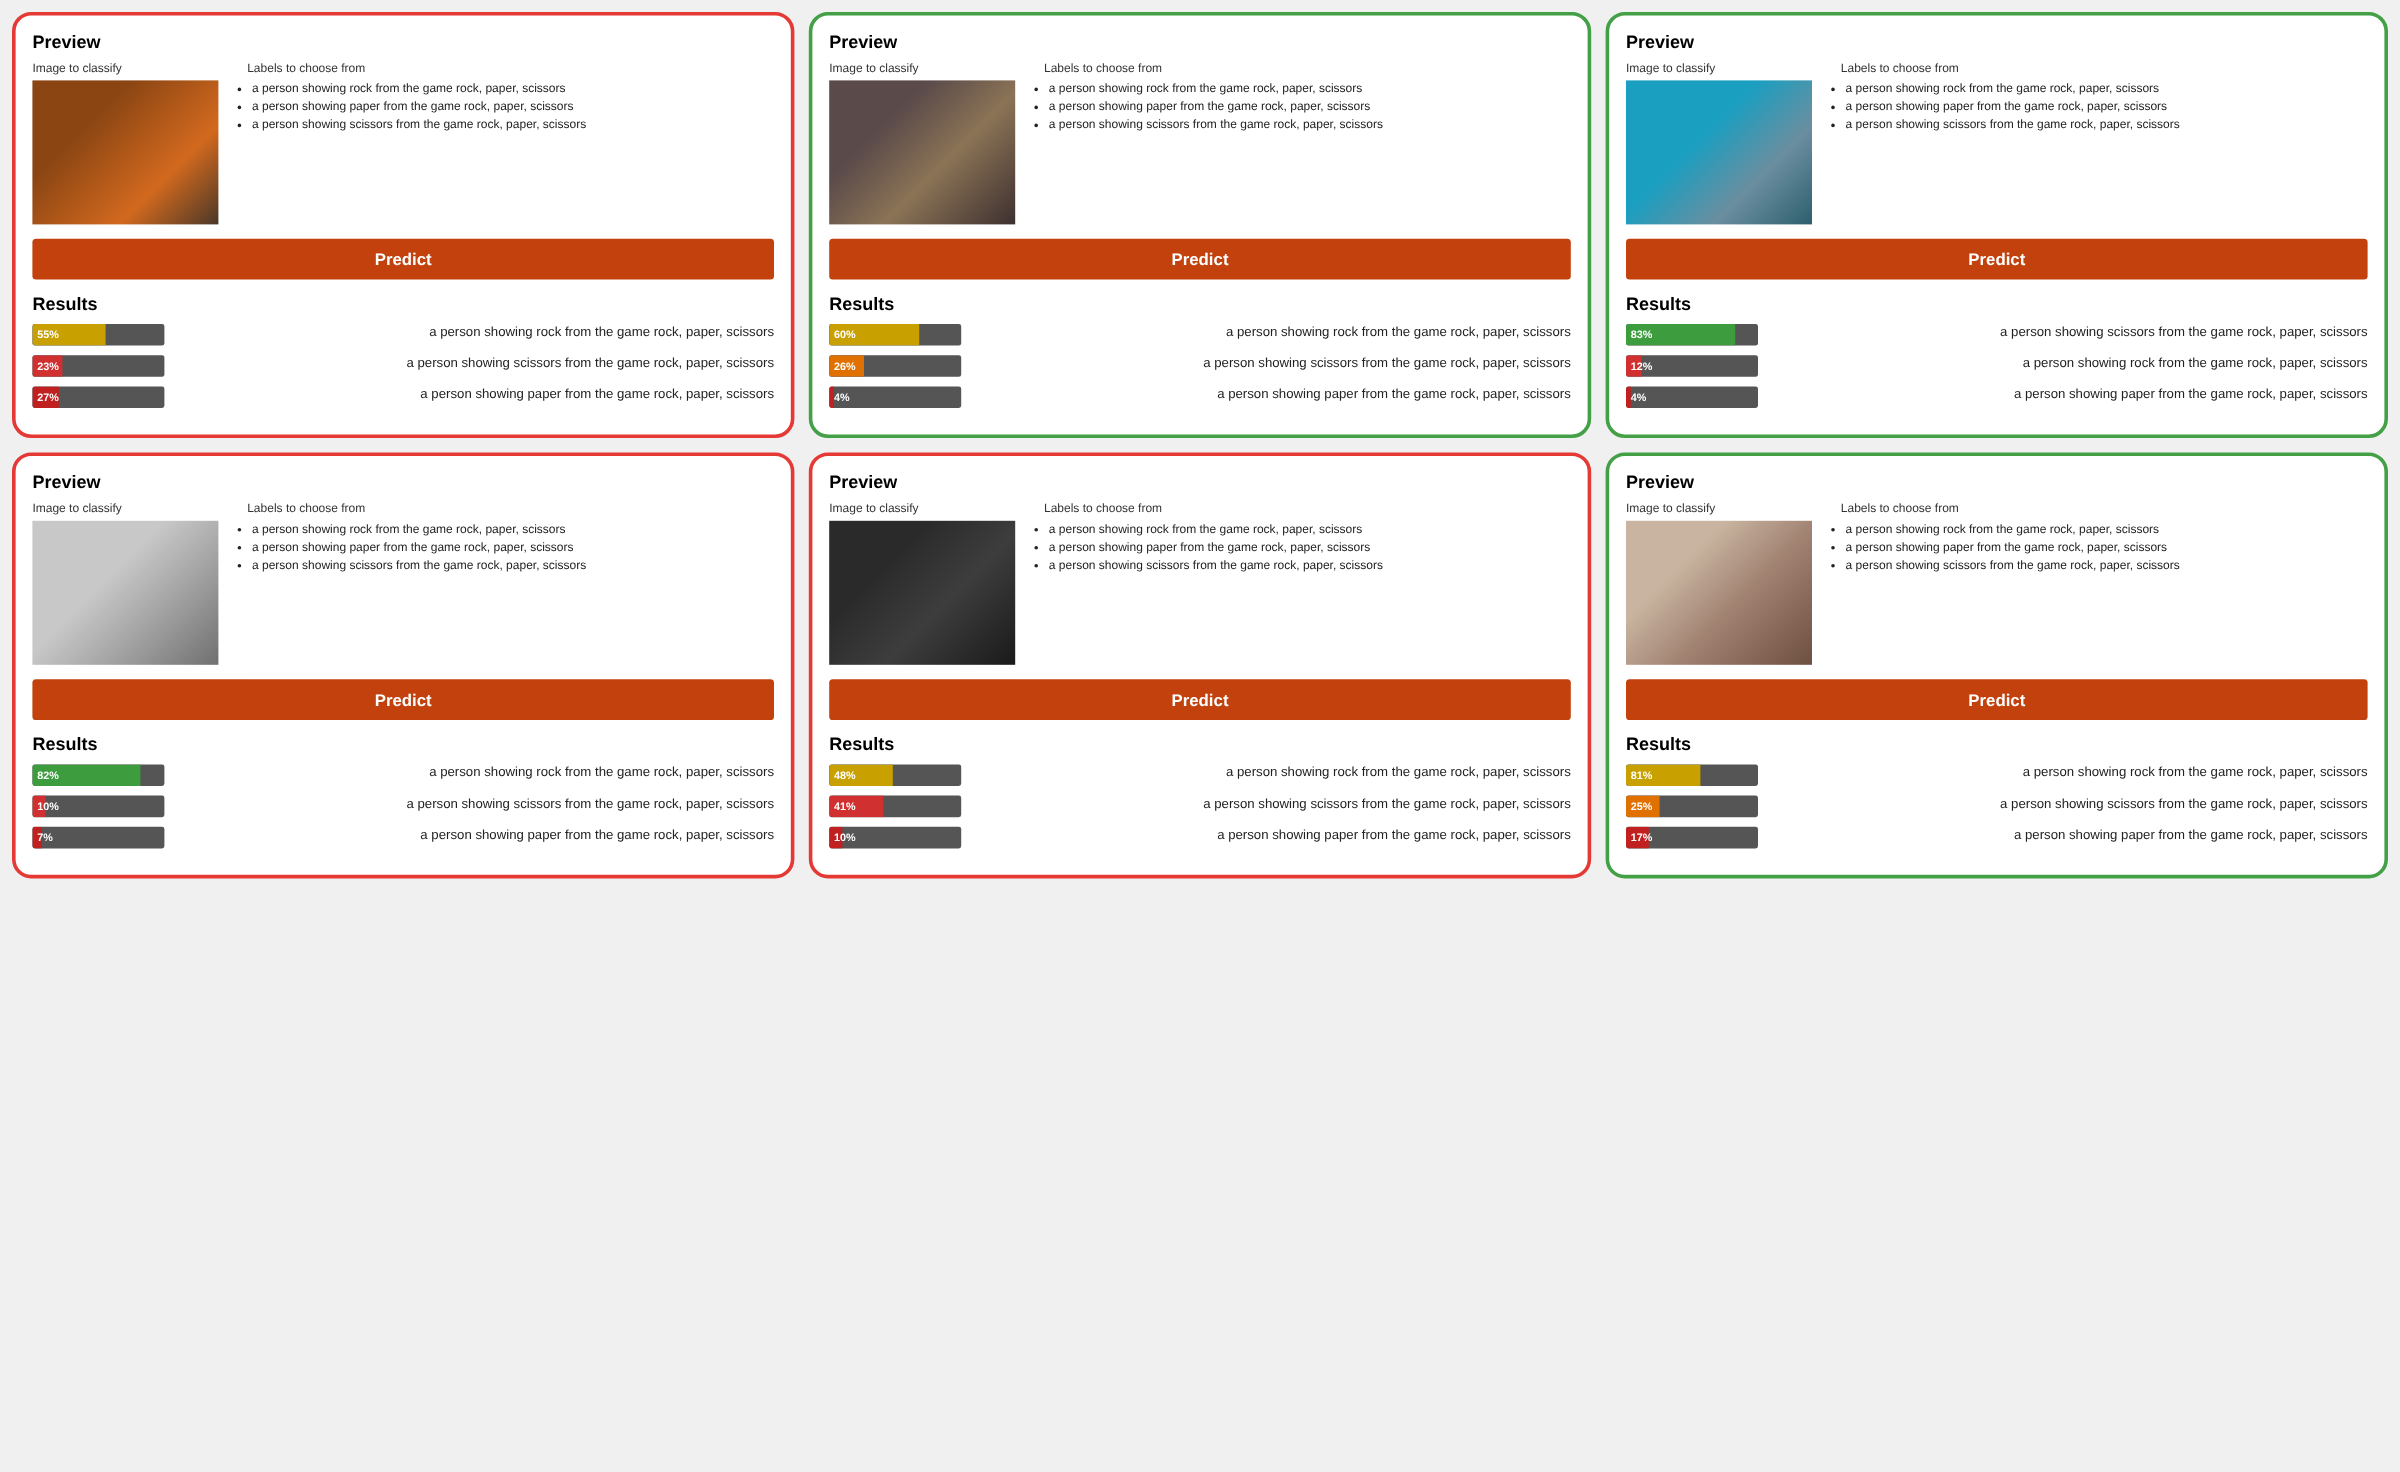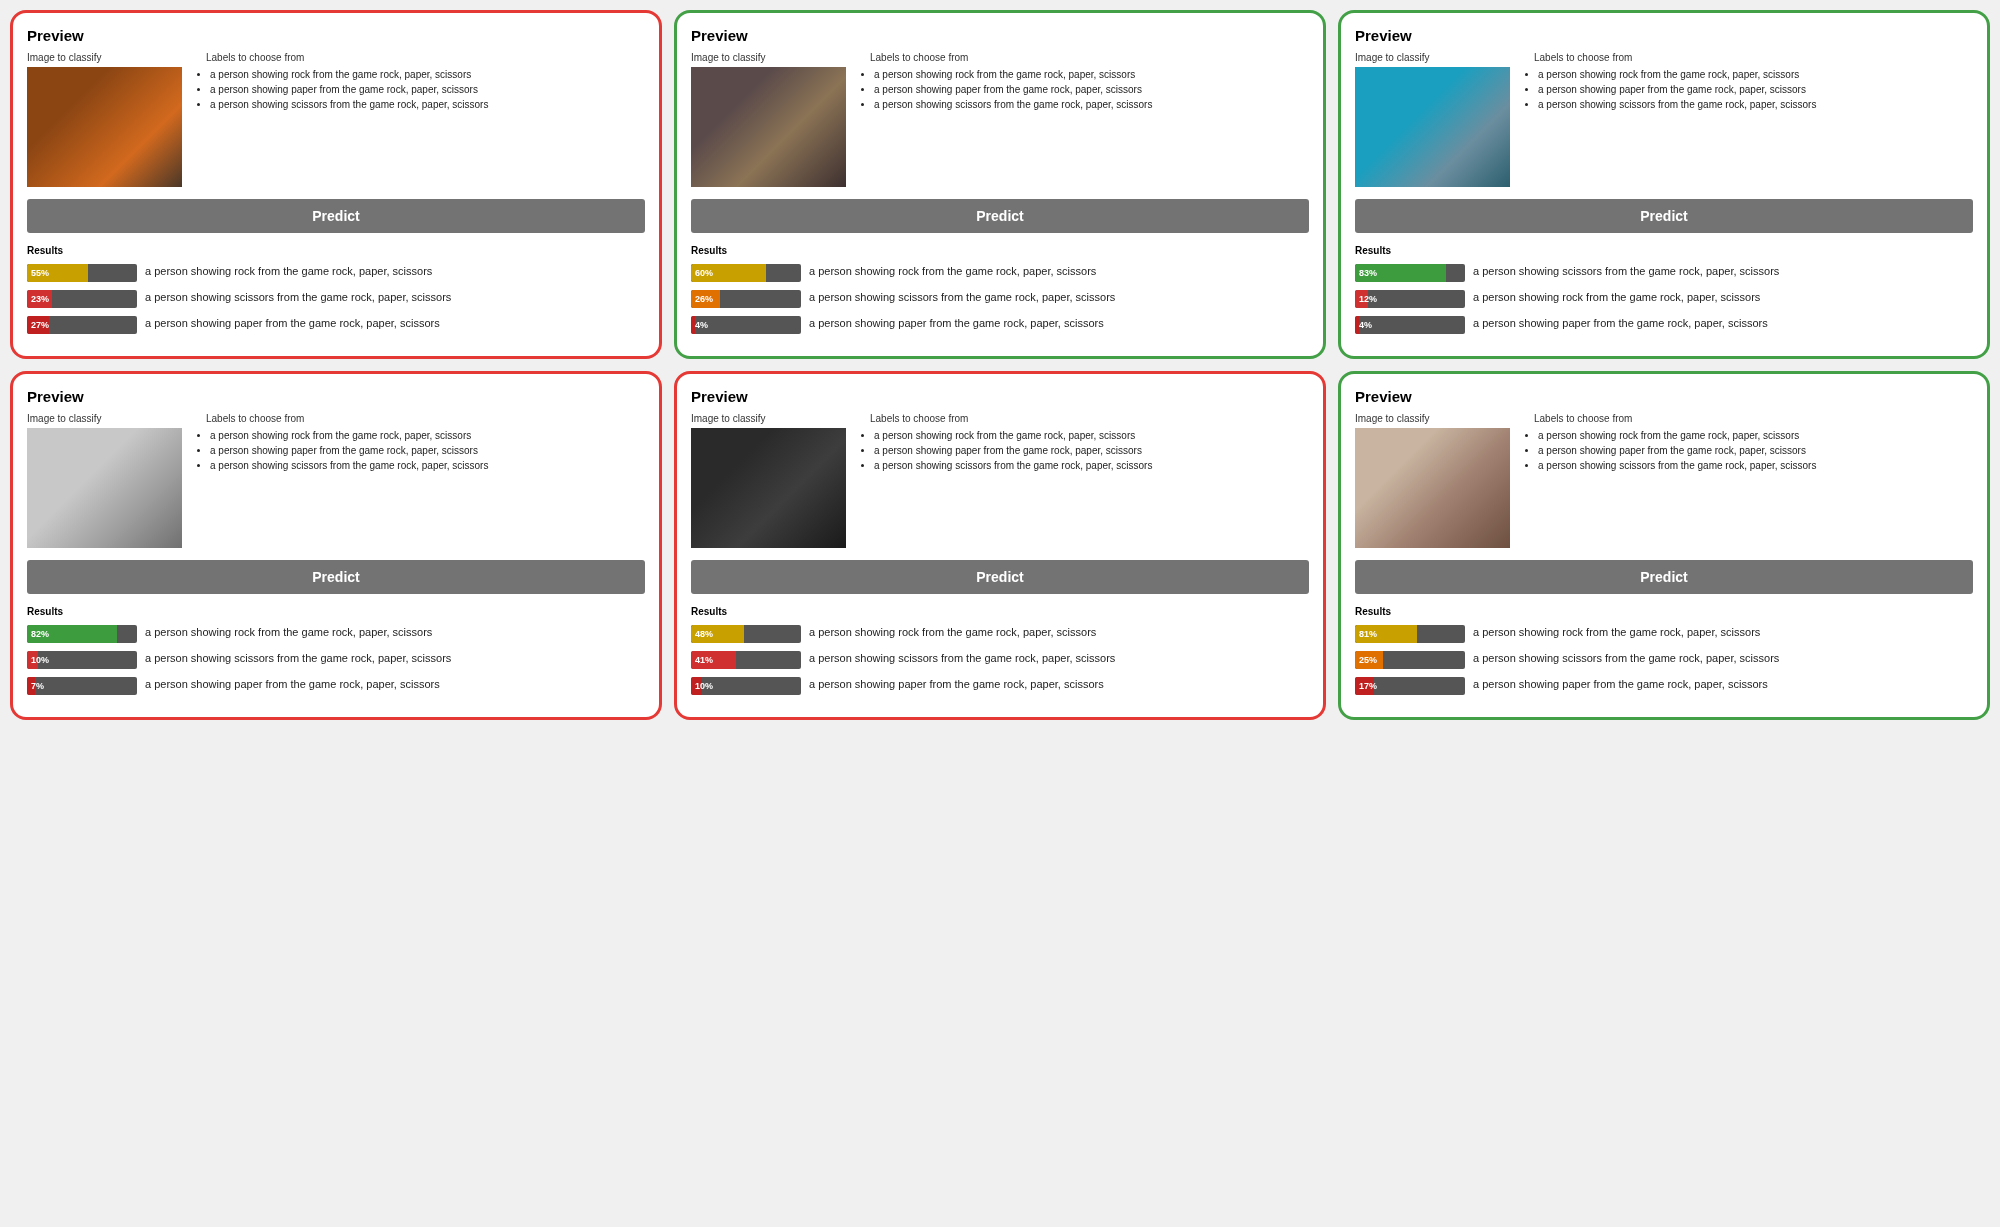--- a/index.html
+++ b/index.html
@@ -53,41 +53,42 @@
     .label-list {
       list-style: disc;
       padding-left: 16px;
       font-size: 10px;
       line-height: 1.5;
       color: #222;
     }
     .predict-btn {
       display: block;
       width: 100%;
-      background: #737373;
+      background: #c2410c;
       color: white;
       border: none;
       padding: 9px;
       border-radius: 3px;
       font-size: 14px;
       font-weight: bold;
       cursor: pointer;
       margin-bottom: 12px;
       text-align: center;
     }
     .results-title {
-      font-size: 10px;
+      font-size: 15px;
       font-weight: bold;
       margin-bottom: 8px;
     }
     .result-row {
       display: flex;
       align-items: flex-start;
       margin-bottom: 8px;
       gap: 8px;
+      text-align: right;
     }
     .bar-container {
       flex: 0 0 110px;
       position: relative;
     }
     .bar-bg {
       width: 110px;
       height: 18px;
       background: #555;
       border-radius: 2px;

